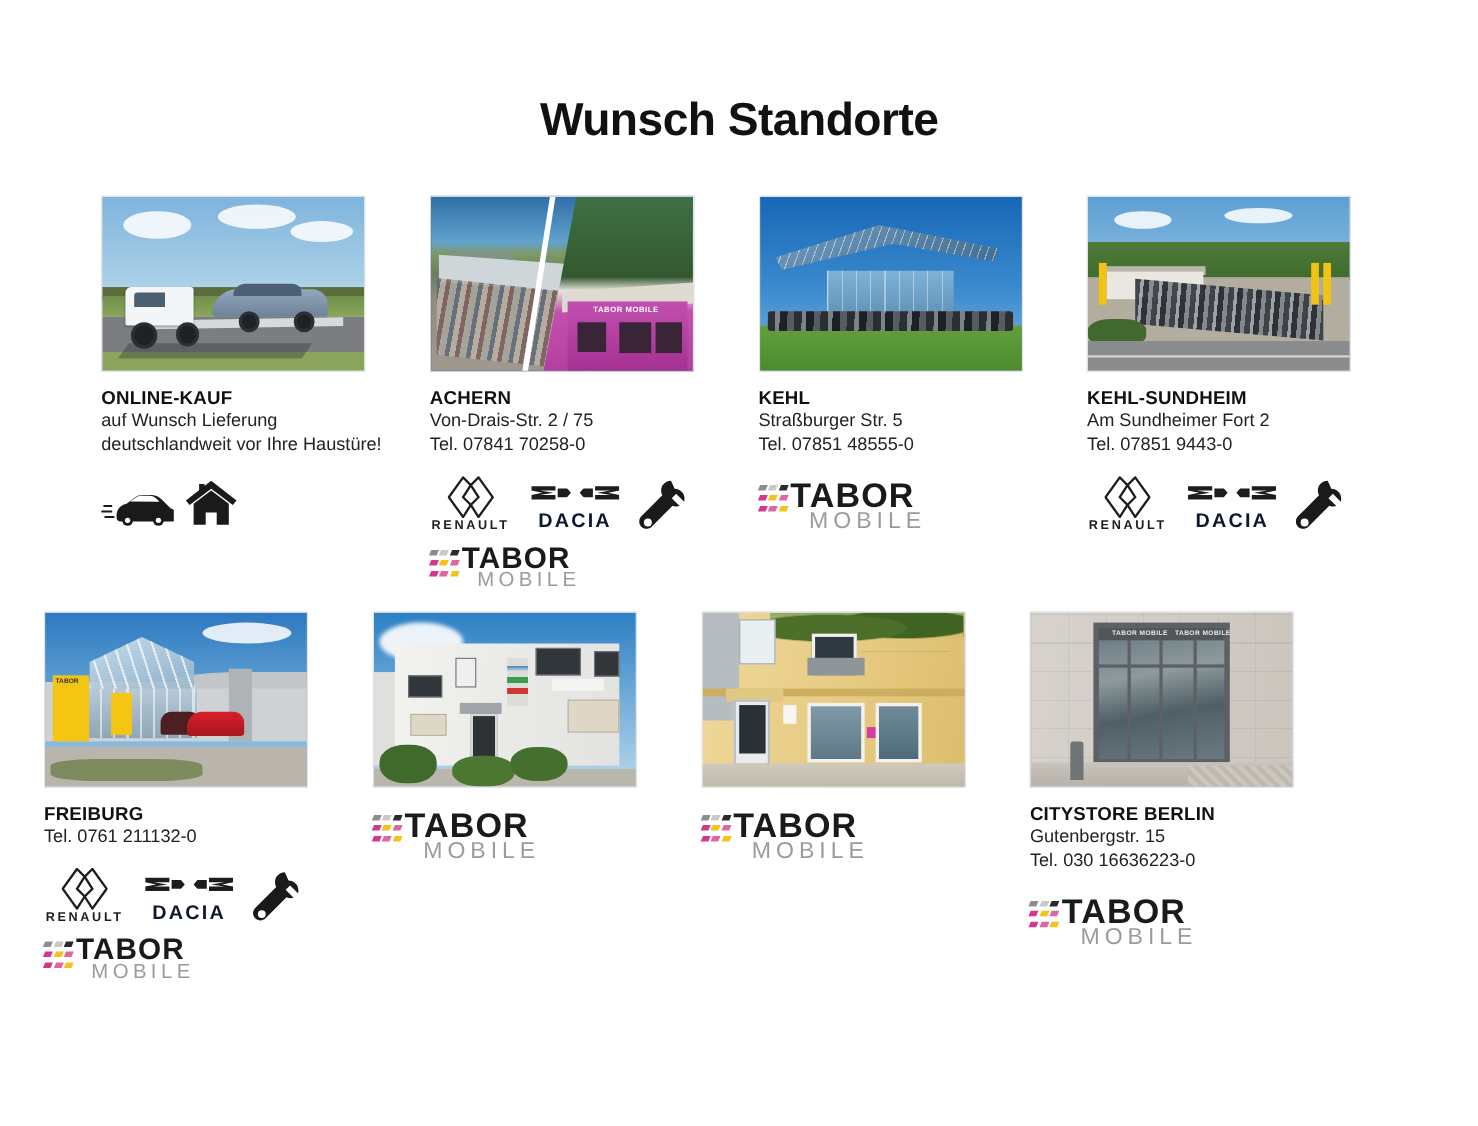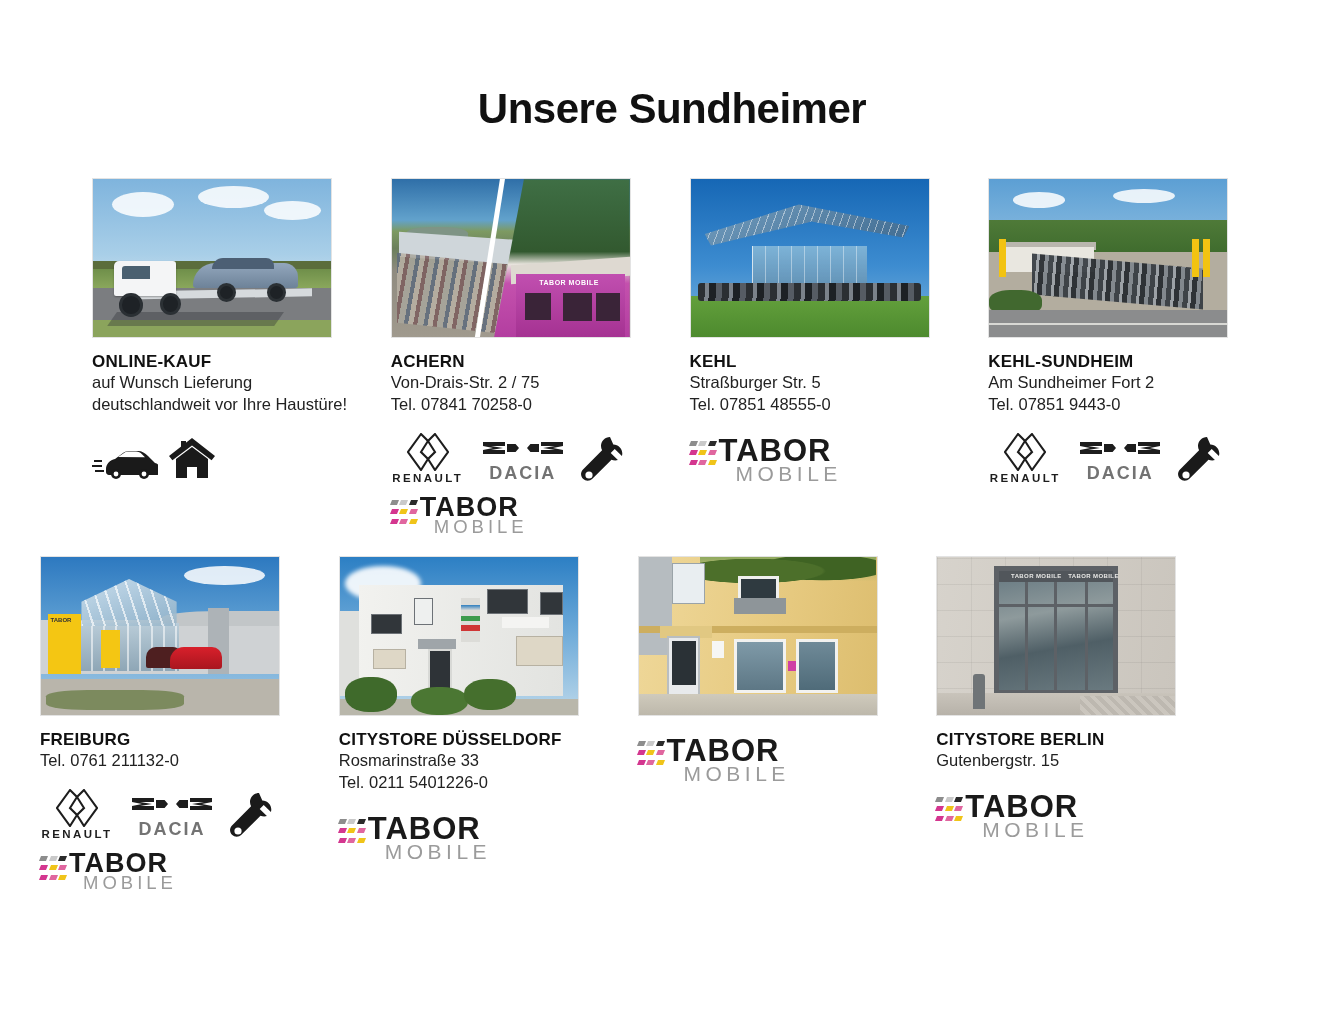--- a/index.html
+++ b/index.html
@@ -74,21 +74,21 @@
   .renault .word {
     font-size:11.5px; font-weight:bold; letter-spacing:2.4px;
     color:#1d1d1d; margin-top:1px;
   }
 
   
   .dacia { width:88px; text-align:center; }
   .dacia .mark { height:34px; display:block; margin:0 auto; }
   .dacia .word {
     font-size:18px; font-weight:bold; letter-spacing:2px;
-    color:#737373; margin-top:-2px;
+    color:#0f172a; margin-top:-2px;
   }
 
   
   .wrench { width:44px; }
   .wrench svg { display:block; }
 
   
   .tabor { display:flex; align-items:flex-start; gap:3px; }
   .tabor .dots {
     display:grid;
@@ -310,21 +310,21 @@
   .ph-ber .st2 { left:55%; }
   .ph-ber .bollard { position:absolute; left:15%; bottom:4%; width:5%; height:22%; background:#6f7477; border-radius:3px 3px 0 0; }
   .ph-ber .pave { position:absolute; left:0; right:0; bottom:0; height:14%; background:linear-gradient(#c9c4bb,#b7b2a9); }
   .ph-ber .tiles { position:absolute; left:60%; bottom:0; width:40%; height:12%; background:repeating-linear-gradient(45deg,#bdb8b0 0 4px,#cbc6be 4px 8px); }
 </style>
 </head>
 <body>
 
 <div class="page">
 
-  <h1 class="page-title">Unsere Sundheimer</h1>
+  <h1 class="page-title">Wunsch Standorte</h1>
 
   <div class="grid row1">
 
     <div class="card">
       <div class="photo ph-transport">
         <div class="sky"></div>
         <div class="cloud" style="left:8%;top:8%;width:26%;height:16%"></div>
         <div class="cloud" style="left:44%;top:4%;width:30%;height:14%"></div>
         <div class="cloud" style="left:72%;top:14%;width:24%;height:12%"></div>
         <div class="hedge"></div>
@@ -616,25 +616,20 @@
           <div class="shutter s2"></div>
         <div class="signs"></div>
           <div class="tabsign"></div>
         <div class="canopy"></div>
           <div class="door"></div>
         <div class="ground"></div>
         <div class="bush b1"></div>
           <div class="bush b2"></div>
           <div class="bush b3"></div>
       </div>
-      <div class="card-body">
-        <div class="loc-name">CITYSTORE DÜSSELDORF</div>
-        <div class="loc-line">Rosmarinstraße 33</div>
-        <div class="loc-line">Tel. 0211 5401226-0</div>
-      </div>
       <div class="brands">
         <div class="tabor">
           <div class="dots">
             <i style="background:#8d8d8d"></i>
               <i style="background:#c9c9c9"></i>
               <i style="background:#2b2b2b"></i>
             <i style="background:#d4368f"></i>
               <i style="background:#f0c419"></i>
               <i style="background:#e0669f"></i>
             <i style="background:#d4368f"></i>
@@ -700,20 +695,21 @@
         <div class="signband"></div>
         <div class="signtxt st1">TABOR MOBILE</div>
         <div class="signtxt st2">TABOR MOBILE</div>
         <div class="pave"></div>
           <div class="tiles"></div>
         <div class="bollard"></div>
       </div>
       <div class="card-body">
         <div class="loc-name">CITYSTORE BERLIN</div>
         <div class="loc-line">Gutenbergstr. 15</div>
+        <div class="loc-line">Tel. 030 16636223-0</div>
       </div>
       <div class="brands">
         <div class="tabor">
           <div class="dots">
             <i style="background:#8d8d8d"></i>
               <i style="background:#c9c9c9"></i>
               <i style="background:#2b2b2b"></i>
             <i style="background:#d4368f"></i>
               <i style="background:#f0c419"></i>
               <i style="background:#e0669f"></i>

